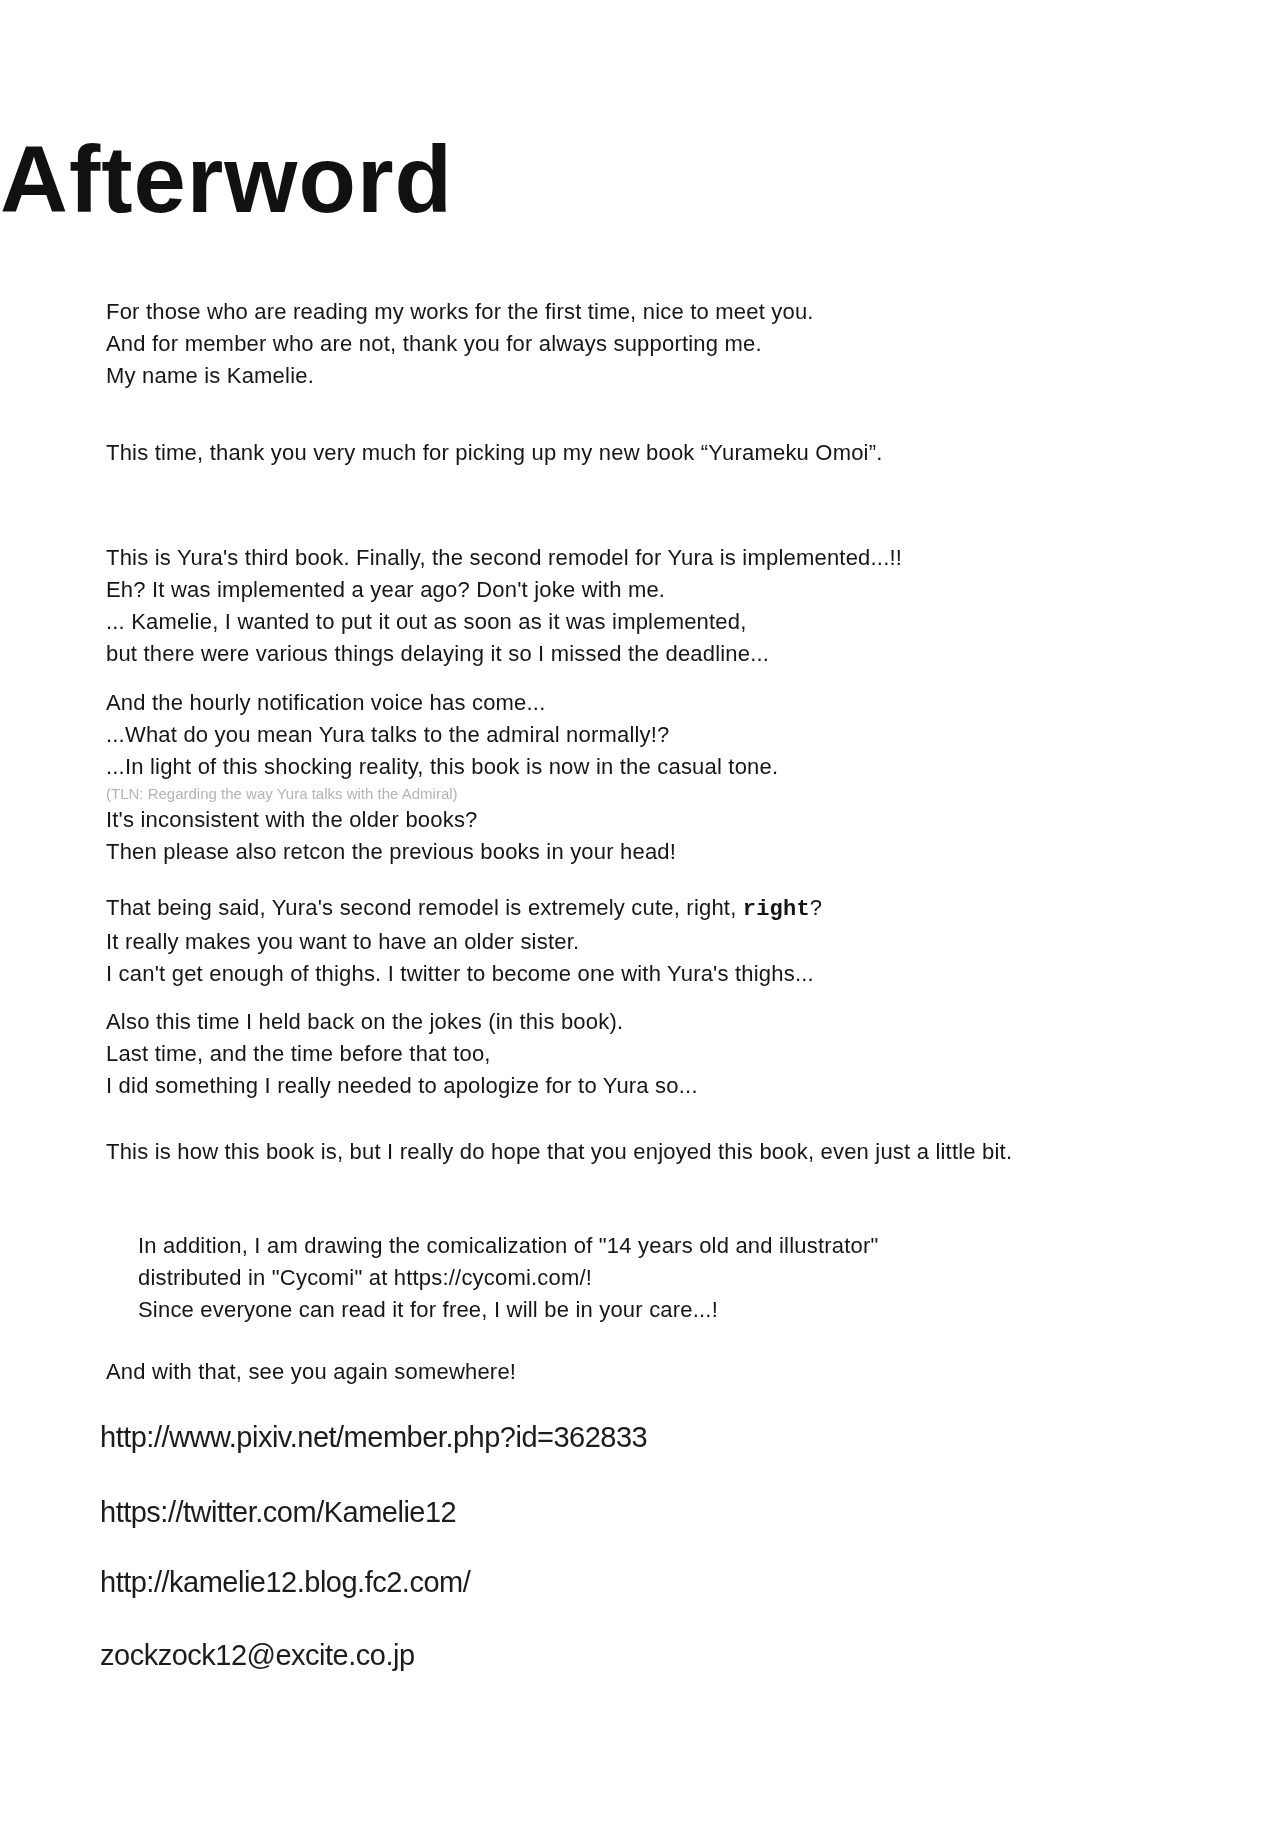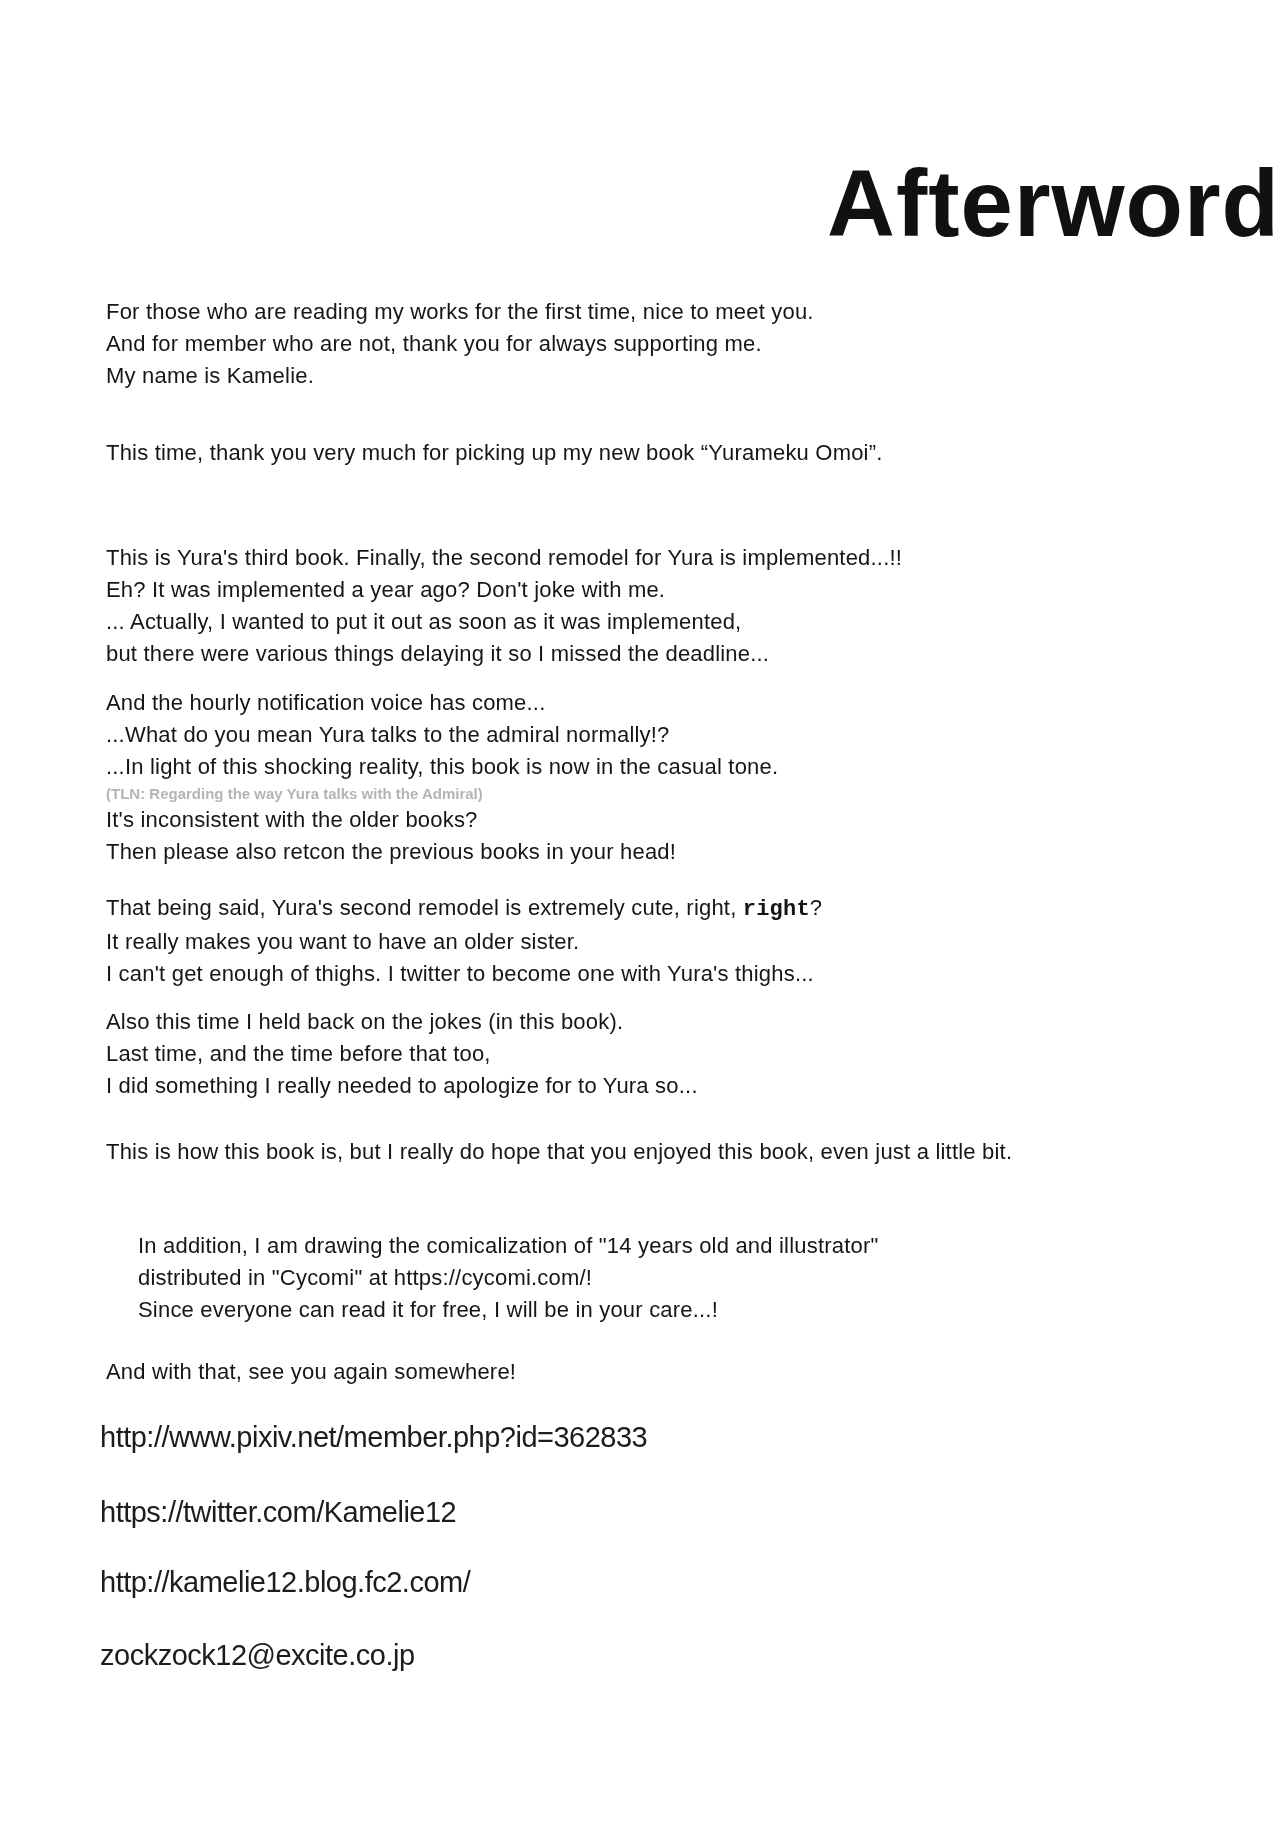--- a/index.html
+++ b/index.html
@@ -15,46 +15,45 @@
   .page {
     position: absolute;
     inset: 0;
     background: #ffffff;
   }
   .title {
     position: absolute;
     top: 128px;
     left: 0;
     width: 100%;
-    text-align: right;
+    text-align: left;
     font-size: 94px;
     line-height: 104px;
     font-weight: 700;
     letter-spacing: 1px;
     color: #111111;
-    margin-top: 24px;
   }
   .para {
     position: absolute;
     left: 106px;
     right: 40px;
     font-size: 22px;
     line-height: 32px;
     letter-spacing: 0.2px;
     color: #161616;
     white-space: nowrap;
   }
   .para .line { min-height: 32px; }
   .bold { font-weight: 700; font-family: Liberation Mono, monospace; }
   .tln {
     font-size: 15px;
     line-height: 21px;
     letter-spacing: 0;
     color: #b4b4b4;
-    font-weight: 700;
+    font-weight: 400;
   }
   .link {
     position: absolute;
     left: 100px;
     font-size: 29px;
     line-height: 34px;
     letter-spacing: -0.5px;
     color: #1c1c1c;
     white-space: nowrap;
   }
@@ -86,21 +85,21 @@
     <div class="line">My name is Kamelie.</div>
   </div>
 
   <div id="p2" class="para">
     <div class="line">This time, thank you very much for picking up my new book “Yurameku Omoi”.</div>
   </div>
 
   <div id="p3" class="para">
     <div class="line">This is Yura's third book. Finally, the second remodel for Yura is implemented...!!</div>
     <div class="line">Eh? It was implemented a year ago? Don't joke with me.</div>
-    <div class="line">... Actually, I wanted to put it out as soon as it was implemented,</div>
+    <div class="line">... Kamelie, I wanted to put it out as soon as it was implemented,</div>
     <div class="line">but there were various things delaying it so I missed the deadline...</div>
   </div>
 
   <div id="p4" class="para">
     <div class="line">And the hourly notification voice has come...</div>
     <div class="line">...What do you mean Yura talks to the admiral normally!?</div>
     <div class="line">...In light of this shocking reality, this book is now in the casual tone.</div>
     <div class="tln">(TLN: Regarding the way Yura talks with the Admiral)</div>
     <div class="line">It's inconsistent with the older books?</div>
     <div class="line">Then please also retcon the previous books in your head!</div>

